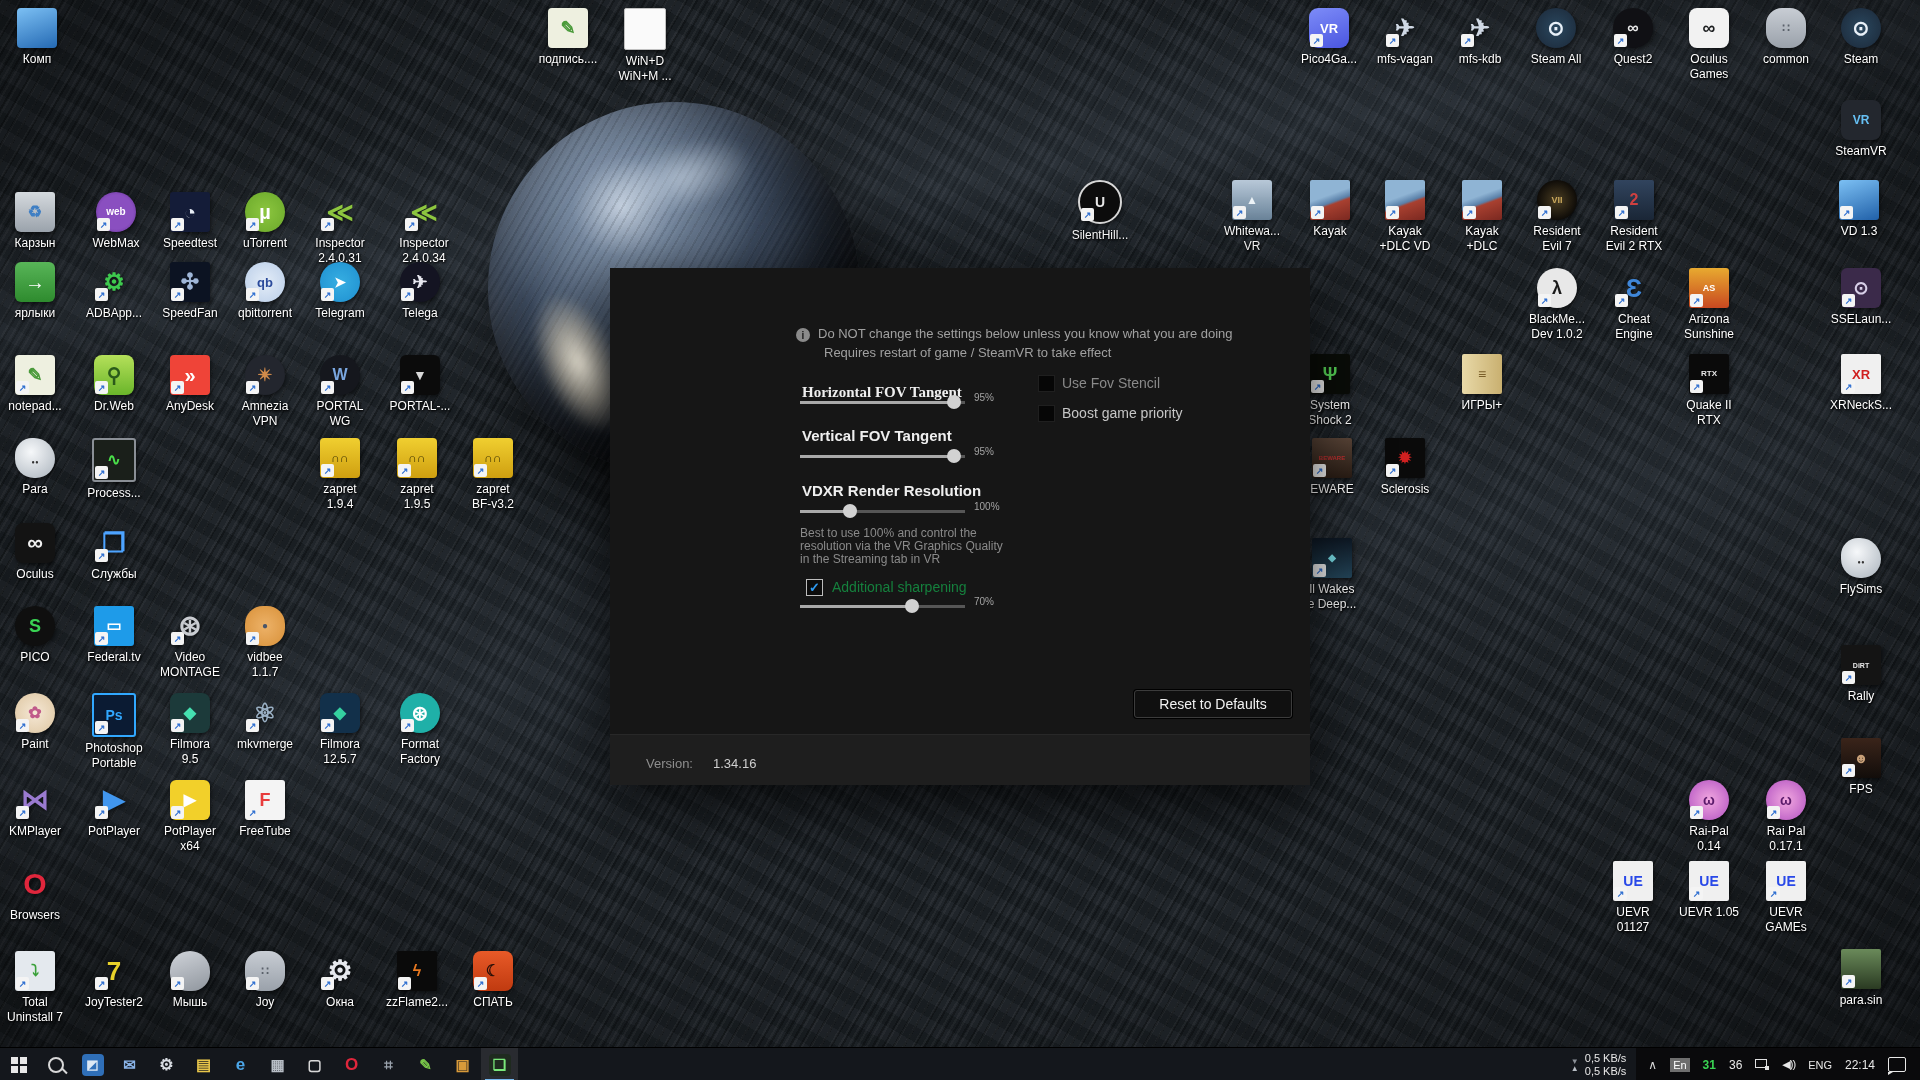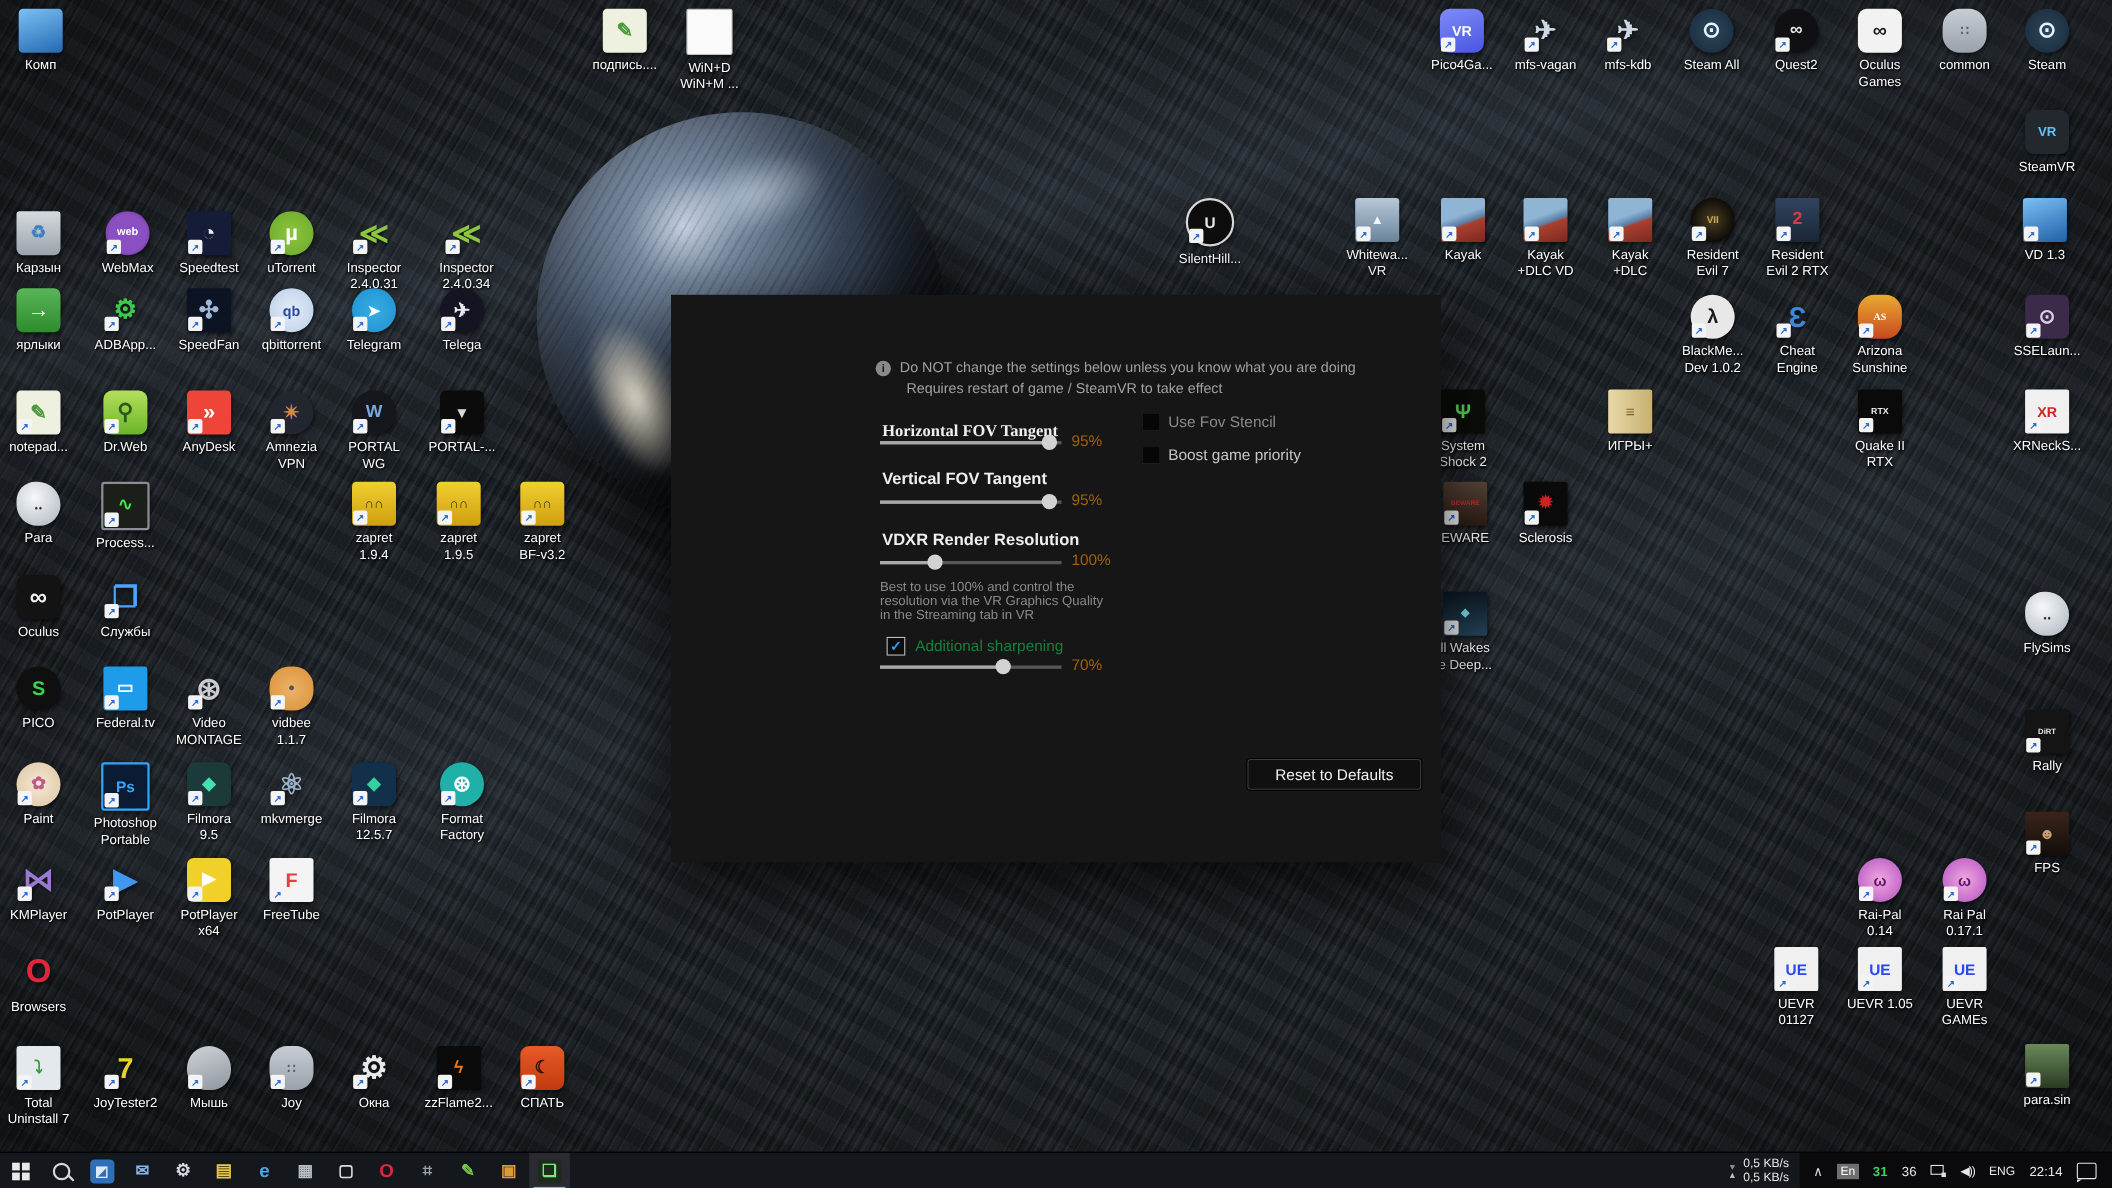--- a/index.html
+++ b/index.html
@@ -67,21 +67,21 @@
   #vd-version{position:absolute;left:103px;top:21px;font-size:13px;color:#cfcfcf;}
 
   .info-icon{position:absolute;left:26px;top:59px;width:14px;height:14px;border-radius:50%;background:#8a8a8a;
     color:#161616;font-size:10px;font-weight:bold;display:flex;align-items:center;justify-content:center;}
   .info-line{position:absolute;font-size:13px;color:#a0a0a0;}
   .grp-label{position:absolute;font-size:15px;font-weight:bold;color:#efefef;}
   .slider{position:absolute;width:165px;height:14px;cursor:pointer;}
   .slider .track{position:absolute;left:0;top:6px;width:100%;height:3px;background:#565656;}
   .slider .fill{position:absolute;left:0;top:0;height:3px;background:#a9a9a9;}
   .slider .thumb{position:absolute;top:0;width:14px;height:14px;border-radius:50%;background:#d2d2d2;}
-  .slider-value{position:absolute;font-size:14px;color:#a16207;}
+  .slider-value{position:absolute;font-size:10px;color:#a3a3a3;}
   .cb{position:absolute;width:15px;height:15px;background:#060606;border:1px solid #1f1f1f;cursor:pointer;
     display:flex;align-items:center;justify-content:center;}
   .cb.checked{border:1px solid #bdbdbd;background:#0c0c0c;color:#2e9af0;font-size:13px;font-weight:bold;}
   .cb-label{position:absolute;font-size:14px;}
   .help-line{position:absolute;font-size:12px;color:#8a8a8a;}
   #reset-btn{position:absolute;left:524px;top:422px;width:156px;height:26px;background:#101010;
     border:1px solid #3c3c3c;border-radius:3px;color:#f2f2f2;font-size:14px;
     display:flex;align-items:center;justify-content:center;cursor:pointer;box-shadow:0 0 0 1px #000;}
 
   
@@ -423,21 +423,21 @@
         <div class="art" style="background: transparent;">
           <span class="glyph" style="color: rgb(63, 134, 216); font-size: 26px;">Ɛ</span>
           <span class="sc">↗</span>
         </div>
         <div class="lbl">
           <div>Cheat</div>
           <div>Engine</div>
         </div>
       </div>
       <div class="dicon" style="left: 1667px; top: 268px;">
-        <div class="art" style="background: linear-gradient(rgb(232, 170, 48), rgb(200, 72, 32)); border-radius: 15px; font-family: Liberation Serif, serif;">
+        <div class="art" style="background: linear-gradient(rgb(232, 170, 48), rgb(200, 72, 32)); border-radius: 3px;">
           <span class="glyph" style="color: rgb(255, 255, 255); font-size: 9px;">AS</span>
           <span class="sc">↗</span>
         </div>
         <div class="lbl">
           <div>Arizona</div>
           <div>Sunshine</div>
         </div>
       </div>
       <div class="dicon" style="left: 1819px; top: 268px;">
         <div class="art" style="background: rgb(59, 42, 74); border-radius: 6px;">
@@ -970,20 +970,24 @@
     <div class="slider" style="left:190px;top:331px;">
       <div class="track">
           <div class="fill" style="width: 68%;"></div>
         </div>
         <div class="thumb" style="left: calc(68% - 7px);"></div>
     </div>
     <div class="slider-value" style="left:364px;top:328px;">70%</div>
 
     <div id="reset-btn">Reset to Defaults</div>
 
+    <div id="vd-footer">
+      <div id="vd-version-label">Version:</div>
+      <div id="vd-version">1.34.16</div>
+    </div>
   </div>
 
   <div id="taskbar">
     <div class="tb-btn">
       <div class="win-logo">
           <span></span>
           <span></span>
           <span></span>
           <span></span>
         </div>

